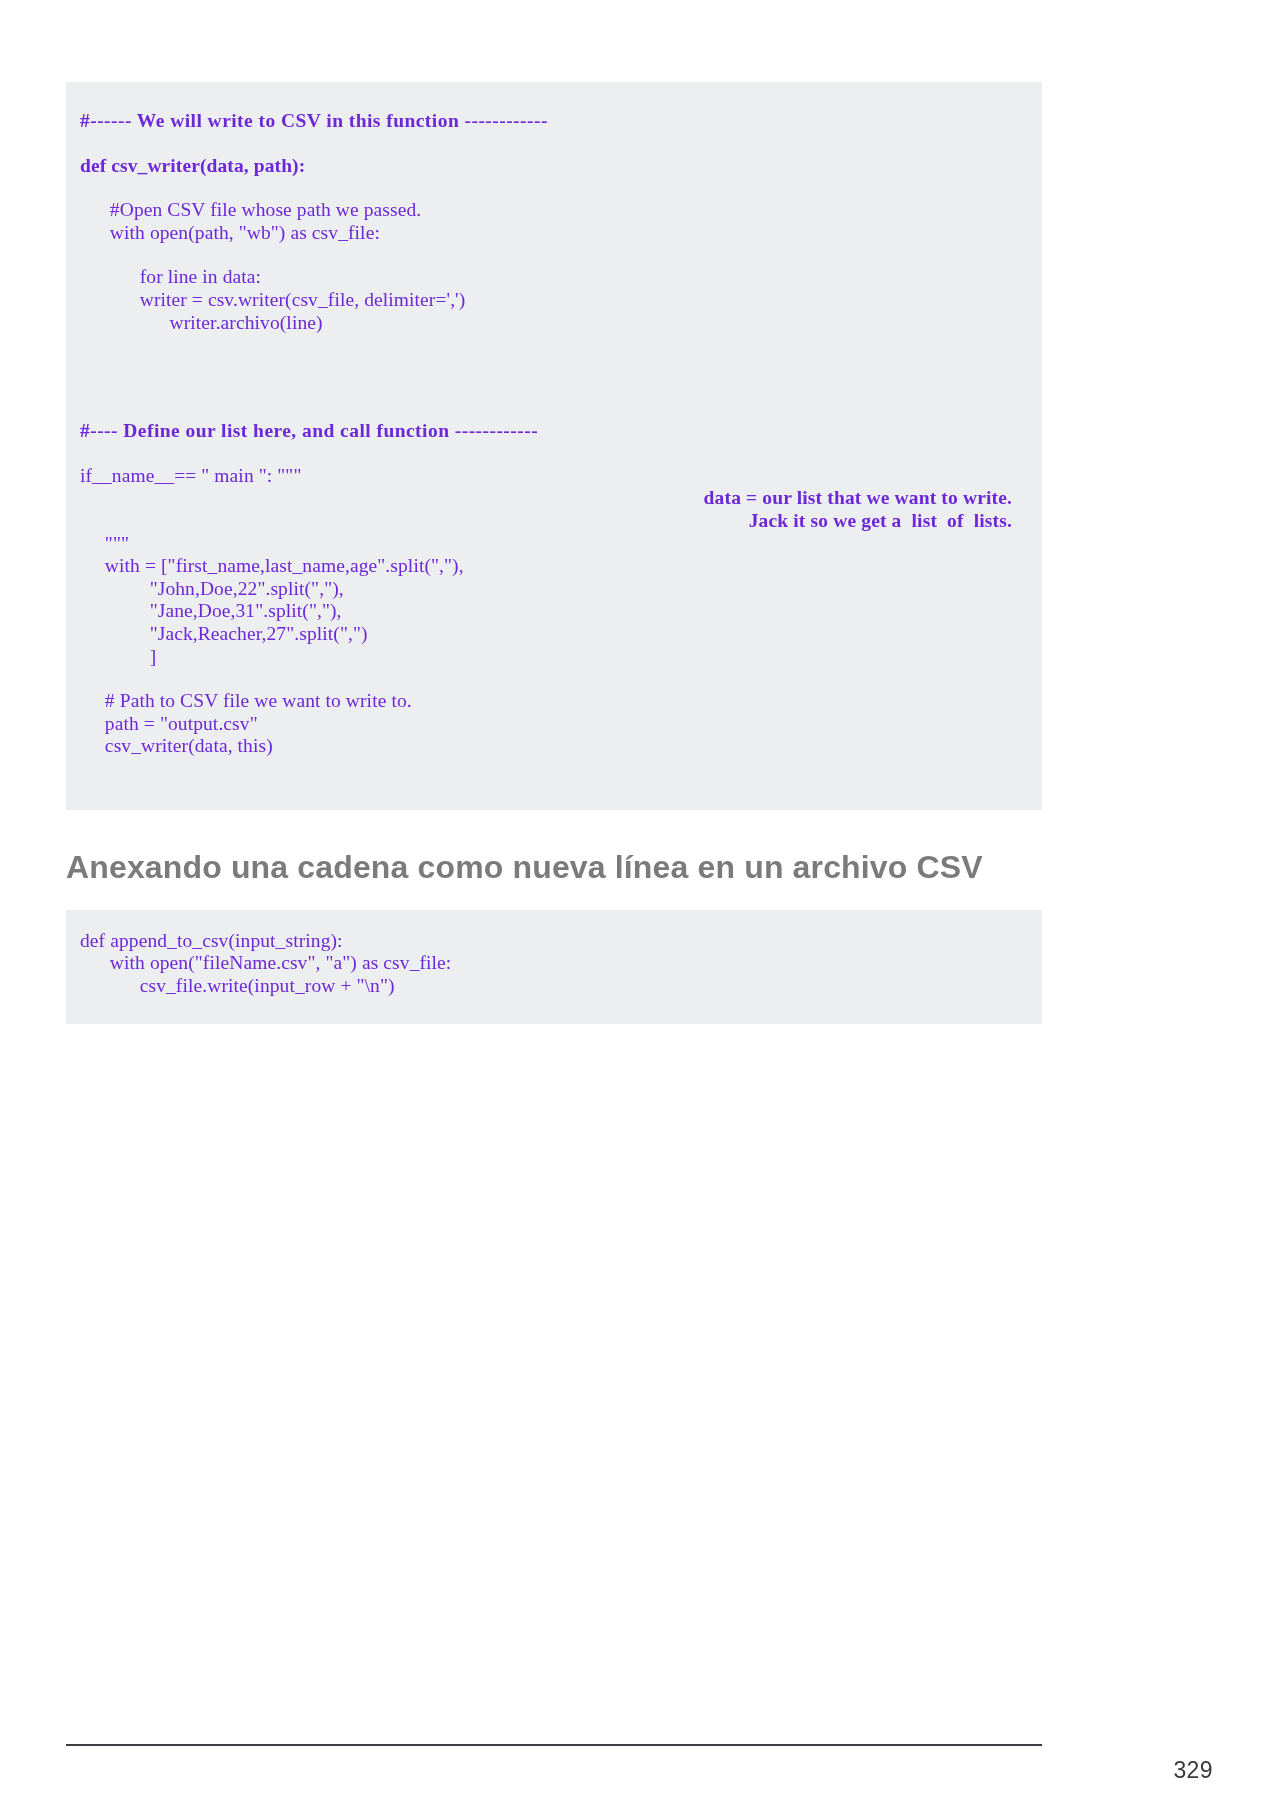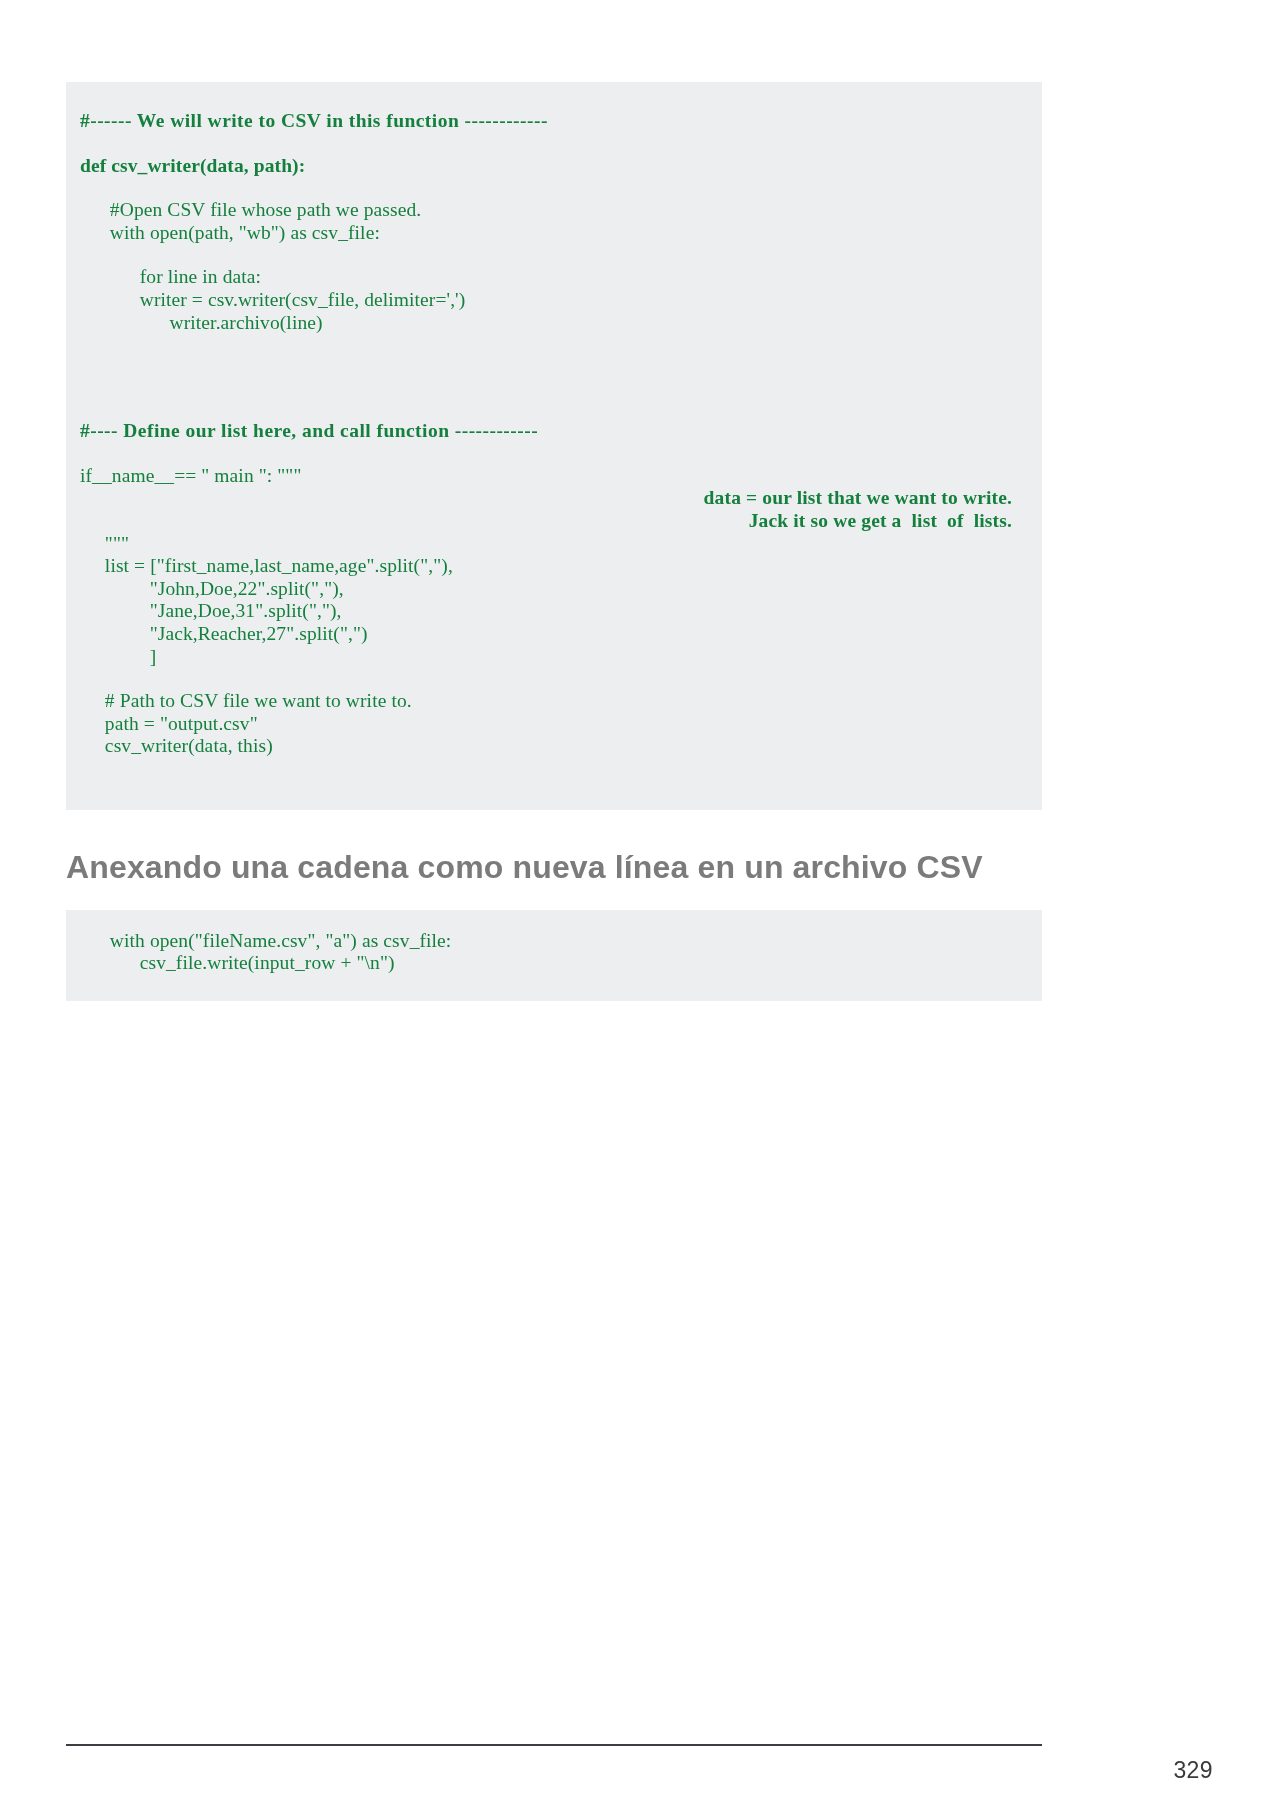--- a/index.html
+++ b/index.html
@@ -26,21 +26,21 @@
     position: absolute;
     left: 66px;
     top: 0;
     width: 976px;
   }
 
   
   .code-block {
     background: #eceef0;
     font-family: "Liberation Serif", serif;
-    color: #15803d;
+    color: #6d28d9;
     box-sizing: border-box;
   }
   #code-block-1 {
     margin-top: 82px;
     padding: 28px 30px 52px 14px;
     min-height: 712px;
   }
   #code-block-2 {
     margin-top: 28px;
     padding: 20px 30px 26px 14px;
@@ -116,34 +116,35 @@
       <div class="code-line">            writer = csv.writer(csv_file, delimiter=',')</div>
       <div class="code-line">                  writer.archivo(line)</div>
       <div class="gap-xl"></div>
       <div class="gap-md"></div>
       <div class="code-line bold-head">#---- Define our list here, and call function ------------</div>
       <div class="gap-md"></div>
       <div class="code-line">if__name__== " main ": """</div>
       <div class="code-line bold-mid">     data = our list that we want to write.</div>
       <div class="code-line bold-mid">     Jack it so we get a  list  of  lists.</div>
       <div class="code-line">     """</div>
-      <div class="code-line">     list = ["first_name,last_name,age".split(","),</div>
+      <div class="code-line">     with = ["first_name,last_name,age".split(","),</div>
       <div class="code-line">              "John,Doe,22".split(","),</div>
       <div class="code-line">              "Jane,Doe,31".split(","),</div>
       <div class="code-line">              "Jack,Reacher,27".split(",")</div>
       <div class="code-line">              ]</div>
       <div class="gap-md"></div>
       <div class="code-line">     # Path to CSV file we want to write to.</div>
       <div class="code-line">     path = "output.csv"</div>
       <div class="code-line">     csv_writer(data, this)</div>
     </div>
 
     <div class="section-heading">Anexando una cadena como nueva línea en un archivo CSV</div>
 
     <div class="code-block" id="code-block-2">
+      <div class="code-line">def append_to_csv(input_string):</div>
       <div class="code-line">      with open("fileName.csv", "a") as csv_file:</div>
       <div class="code-line">            csv_file.write(input_row + "\n")</div>
     </div>
 
   </div>
 
   <div class="footer-rule"></div>
   <div class="page-number">329</div>
 </div>
 

